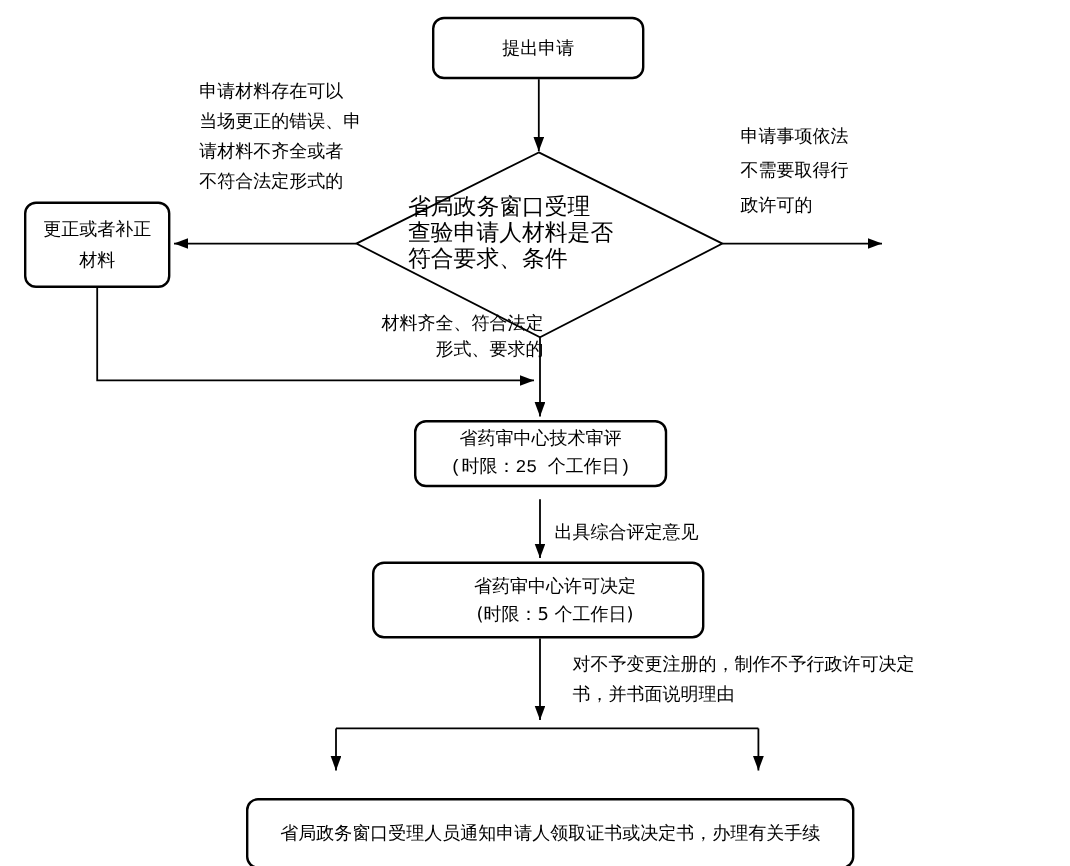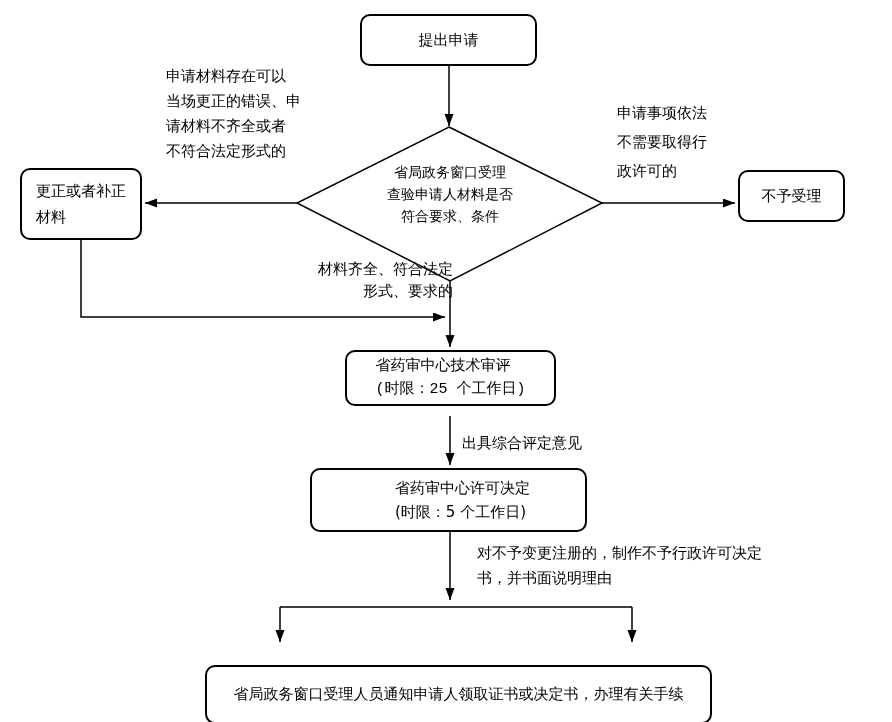--- a/index.html
+++ b/index.html
@@ -25,40 +25,40 @@
   }
   .box {
     position: absolute;
     box-sizing: border-box;
     border: 2px solid #000000;
     border-radius: 10px;
     background: #ffffff;
     display: flex;
     align-items: center;
     justify-content: center;
-    text-align: left;
+    text-align: center;
     font-size: 15px;
     line-height: 23px;
     color: #000000;
     white-space: pre-line;
   }
   .note {
     position: absolute;
     font-size: 15px;
     line-height: 25px;
     color: #000000;
     white-space: pre-line;
   }
   .diamond-text {
     position: absolute;
     left: 340px;
     top: 161px;
     width: 220px;
-    text-align: center;
-    font-size: 14px;
+    text-align: left;
+    font-size: 19px;
     line-height: 22px;
     color: #000000;
     white-space: pre-line;
   }
   .node-start   { left: 360px; top: 14px;  width: 177px; height: 52px; }
   .node-correct { left: 20px;  top: 168px; width: 122px; height: 72px; line-height: 26px; }
   .node-reject  { left: 738px; top: 170px; width: 107px; height: 52px; }
   .node-tech    { left: 345px; top: 350px; width: 211px; height: 56px; font-family: Liberation Mono, monospace; }
   .node-license { left: 310px; top: 468px; width: 277px; height: 64px; line-height: 24px; padding-left: 28px; }
   .node-notify  { left: 205px; top: 648px; width: 507px; height: 59px; margin-top: 17px; }
@@ -106,21 +106,20 @@
 
   <div class="box node-start">提出申请</div>
 
   <div class="diamond-text">省局政务窗口受理
 查验申请人材料是否
 符合要求、条件</div>
 
   <div class="box node-correct">更正或者补正
 材料</div>
 
-  <div class="box node-reject">不予受理</div>
 
   <div class="box node-tech">省药审中心技术审评
 (时限：25 个工作日)</div>
 
   <div class="box node-license">省药审中心许可决定
 (时限：5 个工作日)</div>
 
   <div class="box node-notify">省局政务窗口受理人员通知申请人领取证书或决定书，办理有关手续</div>
 
   <div class="note note-left">申请材料存在可以

